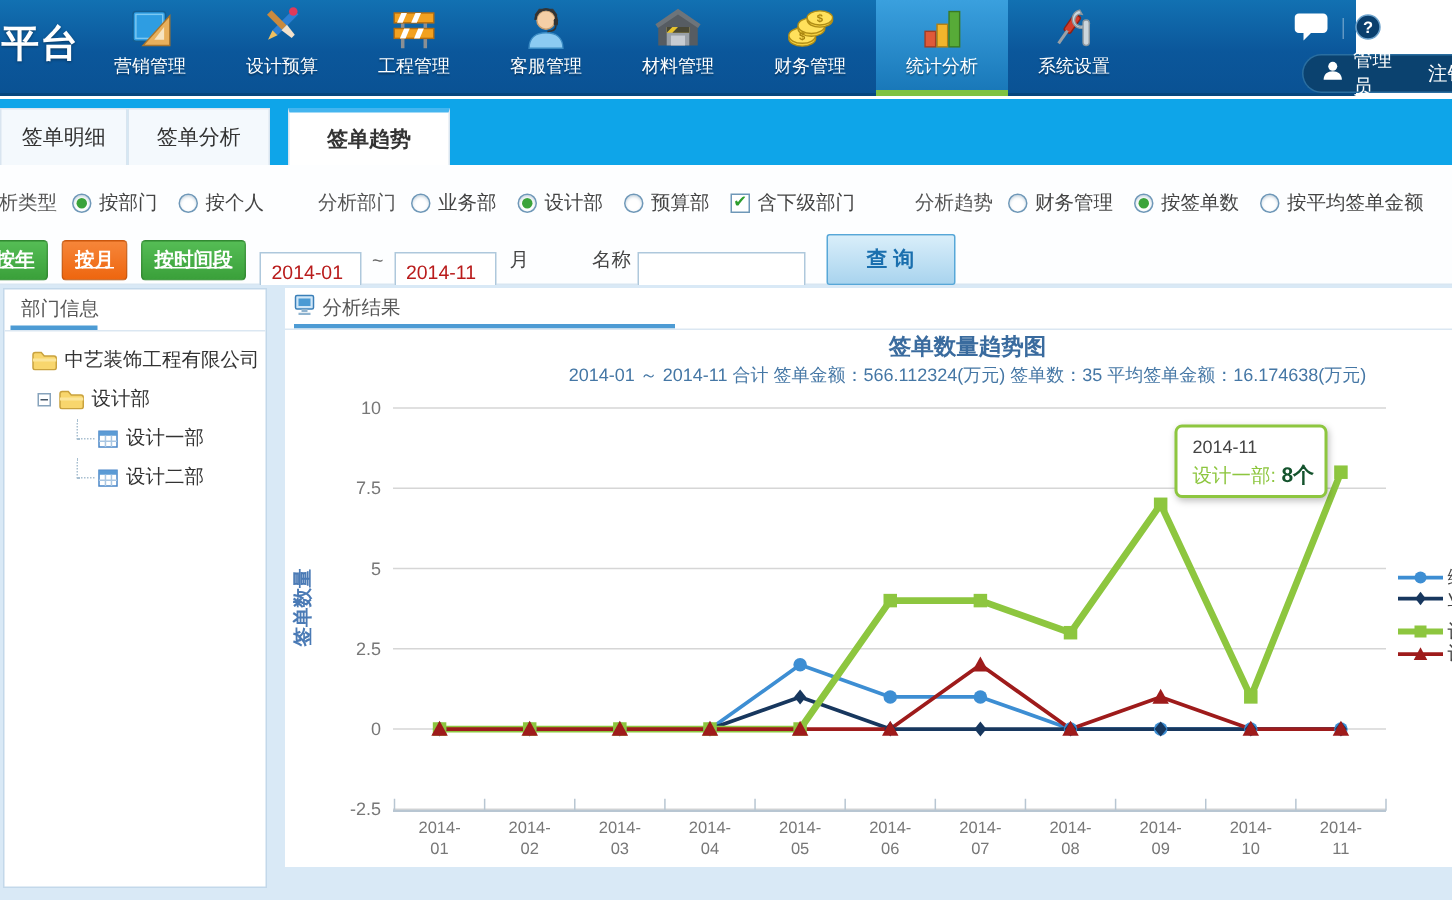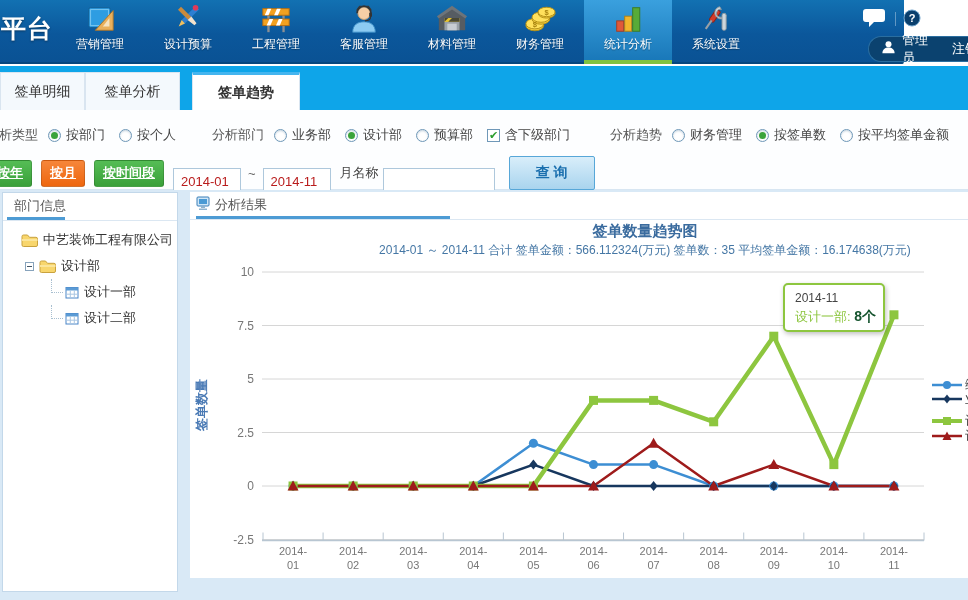--- a/index.html
+++ b/index.html
@@ -239,21 +239,21 @@
   <div id="filter-row2">
     <span id="period-buttons" style="display:flex;">
         <div class="pbtn green">按年</div>
         <div class="pbtn orange">按月</div>
         <div class="pbtn green">按时间段</div>
       </span>
     <input class="finput" style="width: 68px;" value="2014-01">
     <span style="margin:0 7px;color:#666;">~</span>
     <input class="finput" style="width: 68px;" value="2014-11">
     <span style="margin-left:9px;">月</span>
-    <span style="">名称</span>
+    <span style="margin-left:42px;">名称</span>
     <input class="finput" style="width: 112px; margin-left: 4px;" value="">
     <button id="search-btn">查 询</button>
   </div>
 </div>
 
 <div id="main">
 
   <div id="leftpanel">
     <div class="panel-title">
       <span class="ptxt">部门信息</span>

